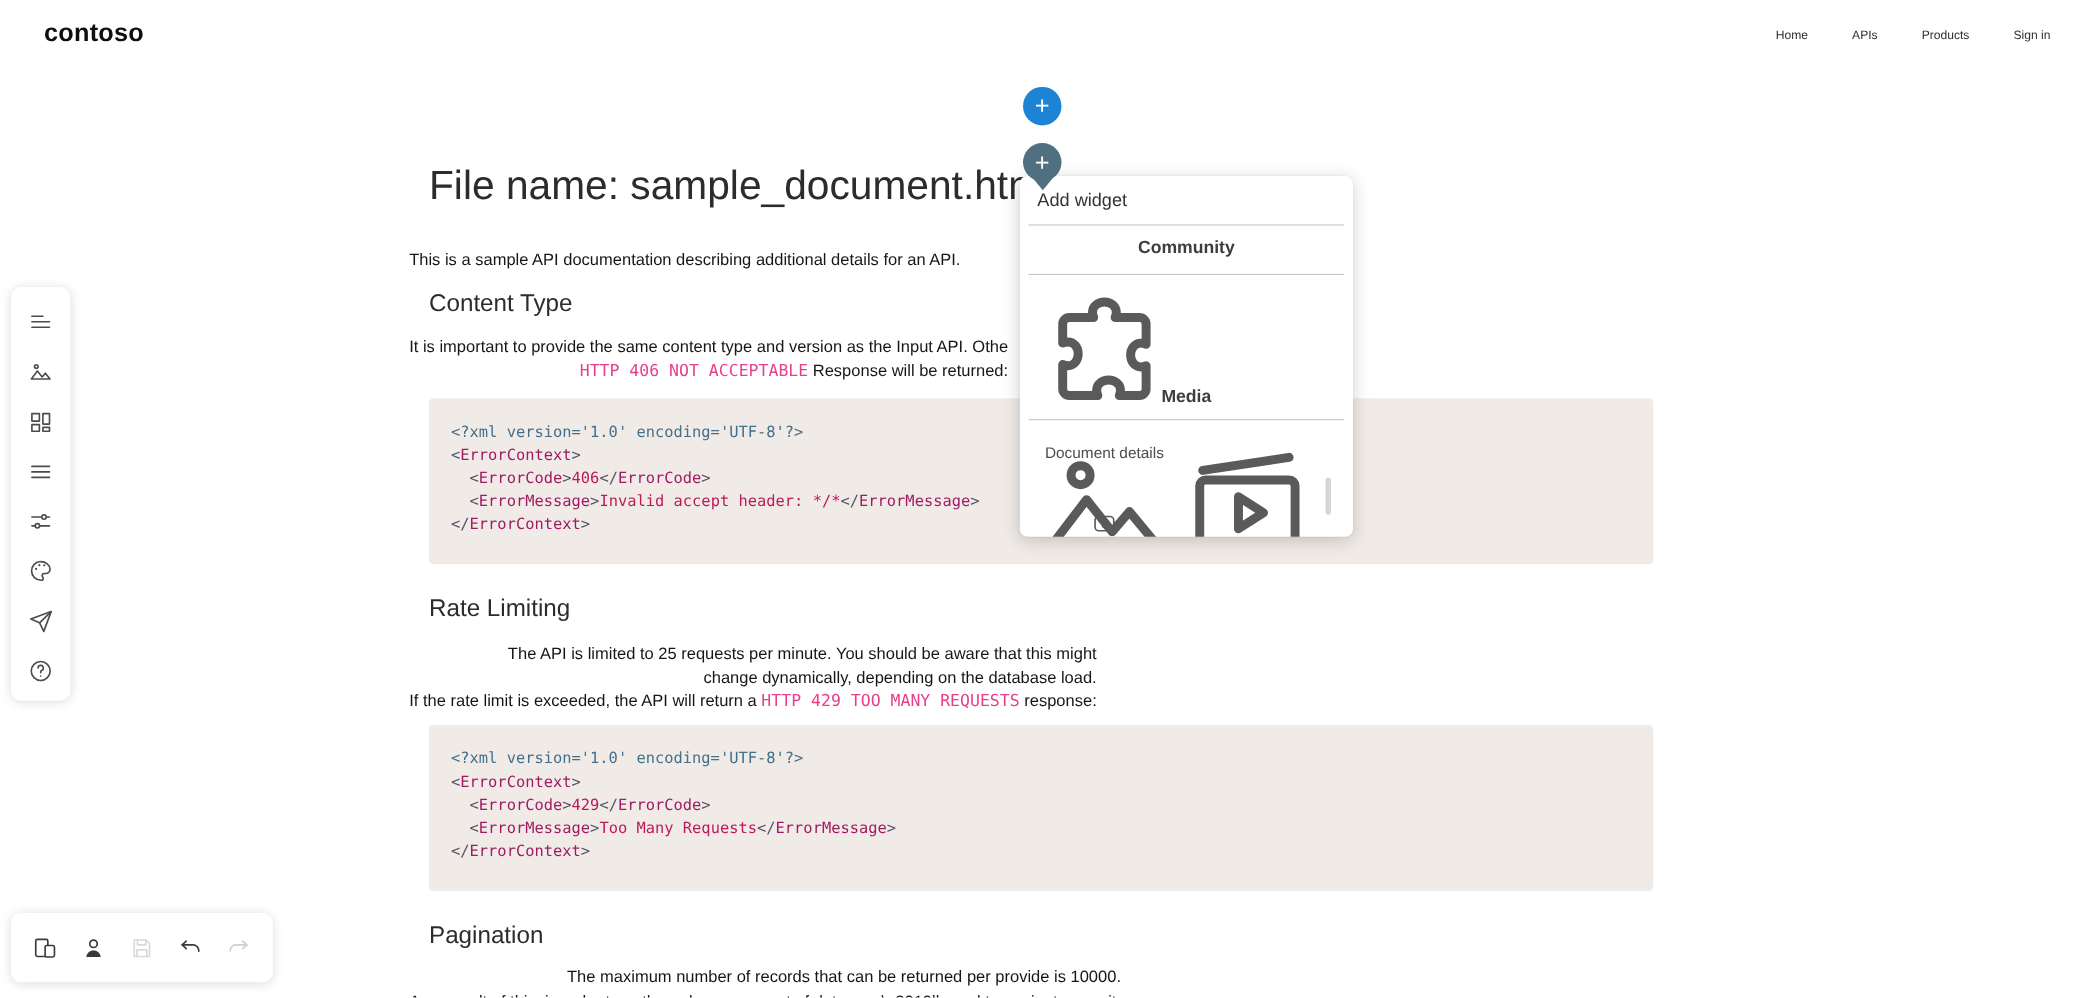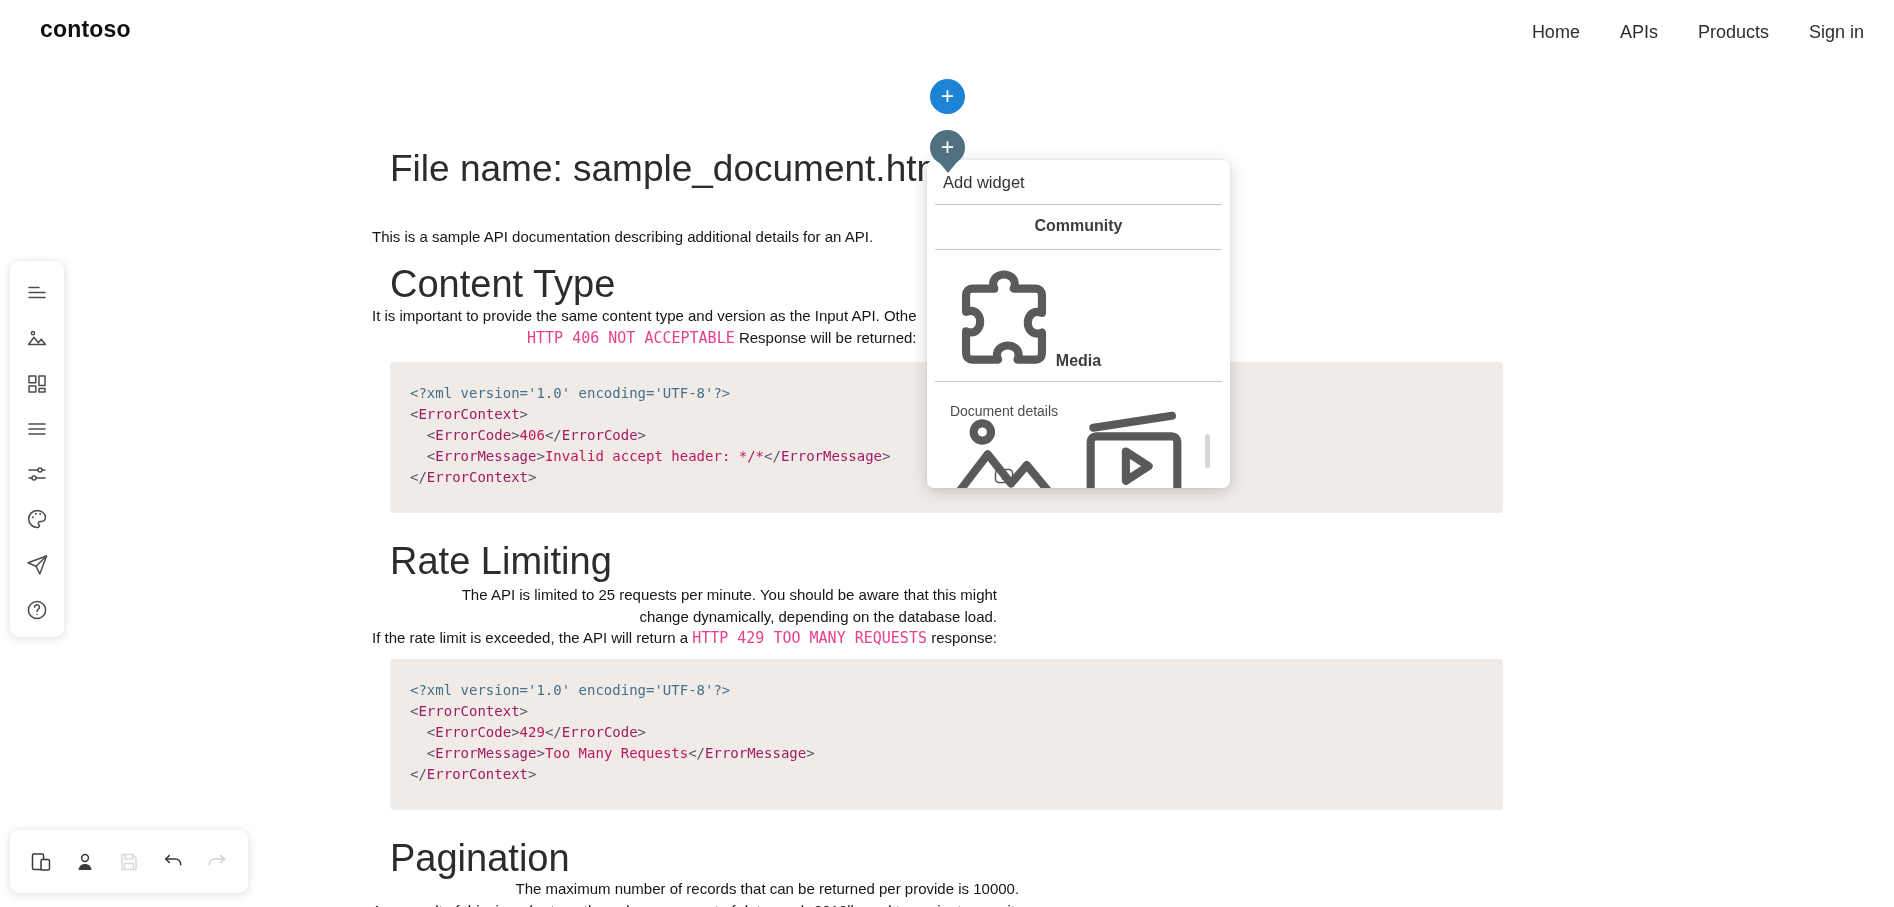--- a/index.html
+++ b/index.html
@@ -2,26 +2,26 @@
 <html><head>
 <meta charset="utf-8">
 <style>
   html,body{margin:0;padding:0;background:#fff;}
   .canvas{position:relative;width:1894px;height:907px;background:#ffffff;overflow:hidden;
           font-family:"Liberation Sans",sans-serif;color:#1a1a1a;}
 
   
   .logo{position:absolute;left:29px;top:16px;font-size:23px;font-weight:700;color:#0f0f0f;letter-spacing:.2px;cursor:pointer;margin-left:11px;}
   .navlinks{position:absolute;right:30px;top:0;height:64px;display:flex;align-items:center;gap:40px;
-            font-size:18px;color:#2e2e2e;}
+            font-size:11px;color:#2e2e2e;}
   .navlinks span{cursor:pointer;}
 
   
   .h1{position:absolute;left:390px;top:148px;font-size:37px;font-weight:400;color:#2c2c2c;white-space:nowrap;}
-  .h2{position:absolute;left:390px;font-size:38px;font-weight:400;color:#2c2c2c;white-space:nowrap;}
+  .h2{position:absolute;left:390px;font-size:22px;font-weight:400;color:#2c2c2c;white-space:nowrap;}
   .bodytext{position:absolute;left:372px;font-size:15px;color:#161616;text-align:right;}
   .bodytext div{line-height:21.5px;white-space:nowrap;}
   .icode{font-family:"DejaVu Sans Mono","Liberation Mono",monospace;font-size:15px;color:#e83e8c;}
 
   
   .codeblock{position:absolute;left:390px;width:1113px;height:151px;background:#f0ebe7;border-radius:4px;
              box-sizing:border-box;padding:21px 20px;font-family:"DejaVu Sans Mono","Liberation Mono",monospace;
              font-size:14px;line-height:21px;white-space:pre;color:#1f1f1f;}
   .tk-d{color:#44708c;} .tk-t{color:#a01b63;} .tk-p{color:#565264;} .tk-x{color:#be185d;}
 

